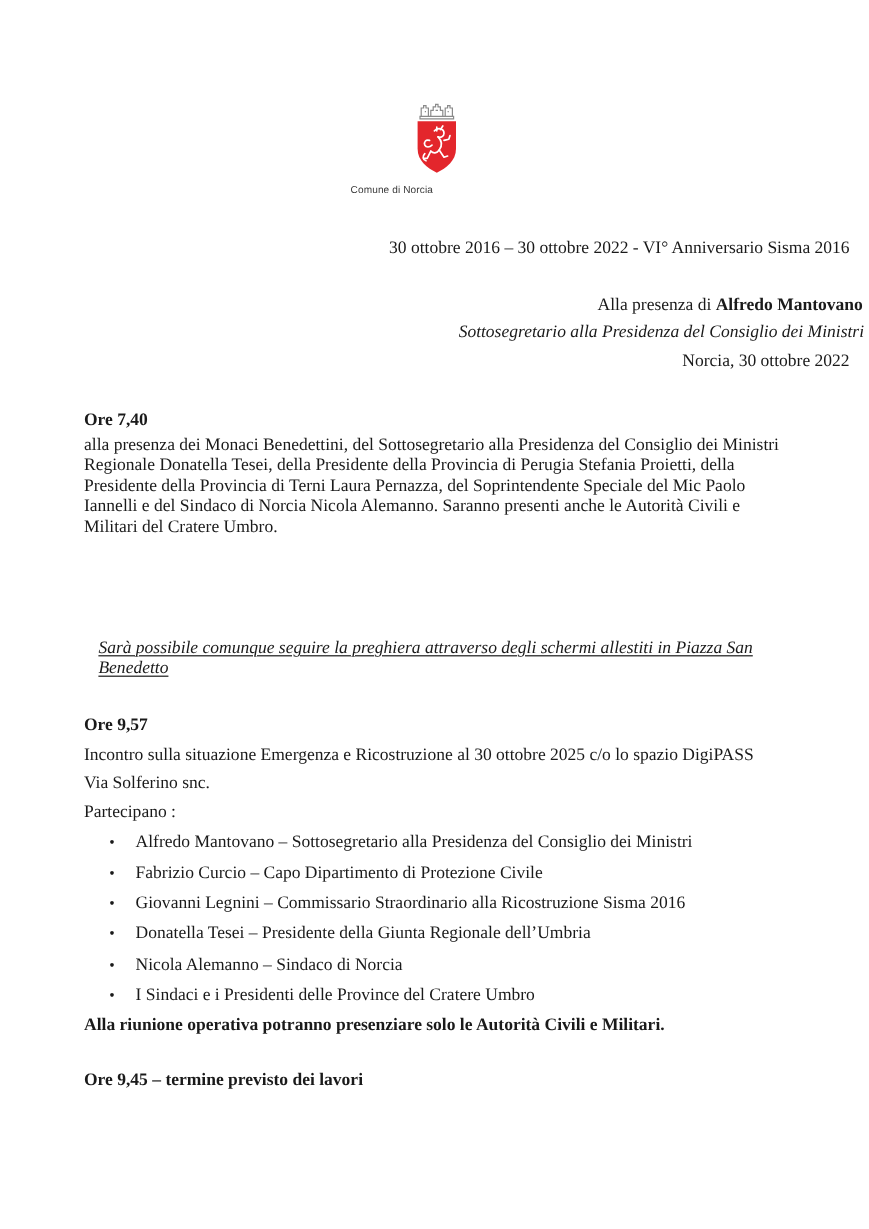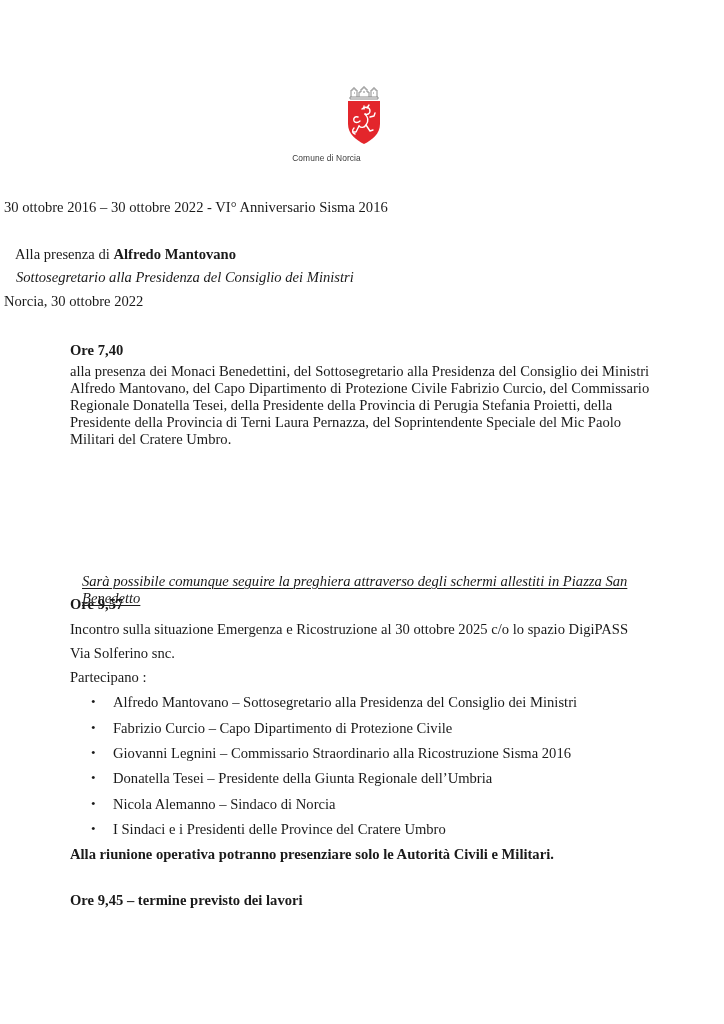--- a/index.html
+++ b/index.html
@@ -10,21 +10,21 @@
   body {
     width: 724px;
     height: 1024px;
     position: relative;
     overflow: hidden;
     font-family: "Liberation Serif", "DejaVu Serif", serif;
     color: #1a1a1a;
     font-size: 14.6px;
   }
   .abs { position: absolute; }
-  .center { left: 4px; width: 692px; text-align: left; white-space: nowrap; }
+  .center { left: 16px; width: 692px; text-align: right; white-space: nowrap; }
   .logo {
     position: absolute;
     left: 334px;
     top: 84px;
     width: 60px;
     height: 82px;
   }
   .logo-caption {
     position: absolute;
     left: 0;
@@ -32,21 +32,21 @@
     top: 153px;
     text-align: center;
     font-family: "Liberation Sans", "DejaVu Sans", sans-serif;
     font-size: 8.4px;
     color: #3a3a3a;
     letter-spacing: 0.1px;
   }
   .line { position: absolute; left: 70px; white-space: nowrap; line-height: 17px; }
   .bold { font-weight: bold; }
   .italic { font-style: italic; padding-left: 12px; }
-  .underline { text-decoration: underline; text-underline-offset: 2px; text-decoration-thickness: 1px; margin-top: 41px; }
+  .underline { text-decoration: underline; text-underline-offset: 2px; text-decoration-thickness: 1px; }
   .para {
     position: absolute;
     left: 70px;
     top: 363px;
     width: 560px;
     line-height: 16.9px;
   }
   .para .pl { display: block; white-space: nowrap; }
   .bullet-row { position: absolute; left: 0; white-space: nowrap; }
   .bullet-dot {
@@ -96,23 +96,23 @@
 </div>
 
 <div class="abs center italic" style="top:269px;">Sottosegretario alla Presidenza del Consiglio dei Ministri</div>
 
 <div class="abs center" style="top:293px;">Norcia, 30 ottobre 2022</div>
 
 <div class="line bold" style="top:342px;">Ore 7,40</div>
 
 <div class="para">
   <span class="pl">alla presenza dei Monaci Benedettini, del Sottosegretario alla Presidenza del Consiglio dei Ministri</span>
-  <span class="pl">Alfredo Mantovano, del Capo Dipartimento di Protezione Civile Fabrizio Curcio, del Commissario</span>
   <span class="pl">Regionale Donatella Tesei, della Presidente della Provincia di Perugia Stefania Proietti, della</span>
   <span class="pl">Presidente della Provincia di Terni Laura Pernazza, del Soprintendente Speciale del Mic Paolo</span>
+  <span class="pl">Iannelli e del Sindaco di Norcia Nicola Alemanno. Saranno presenti anche le Autorità Civili e</span>
   <span class="pl">Militari del Cratere Umbro.</span>
 </div>
 
 <div class="line italic underline" style="top:532px;">Sarà possibile comunque seguire la preghiera attraverso degli schermi allestiti in Piazza San </div>
 <div class="line italic underline" style="top:549px;">Benedetto</div>
 
 <div class="line bold" style="top:596px;">Ore 9,57</div>
 
 <div class="line" style="top:621px;">Incontro sulla situazione Emergenza e Ricostruzione al 30 ottobre 2025 c/o lo spazio DigiPASS</div>
 <div class="line" style="top:645px;">Via Solferino snc.</div>

